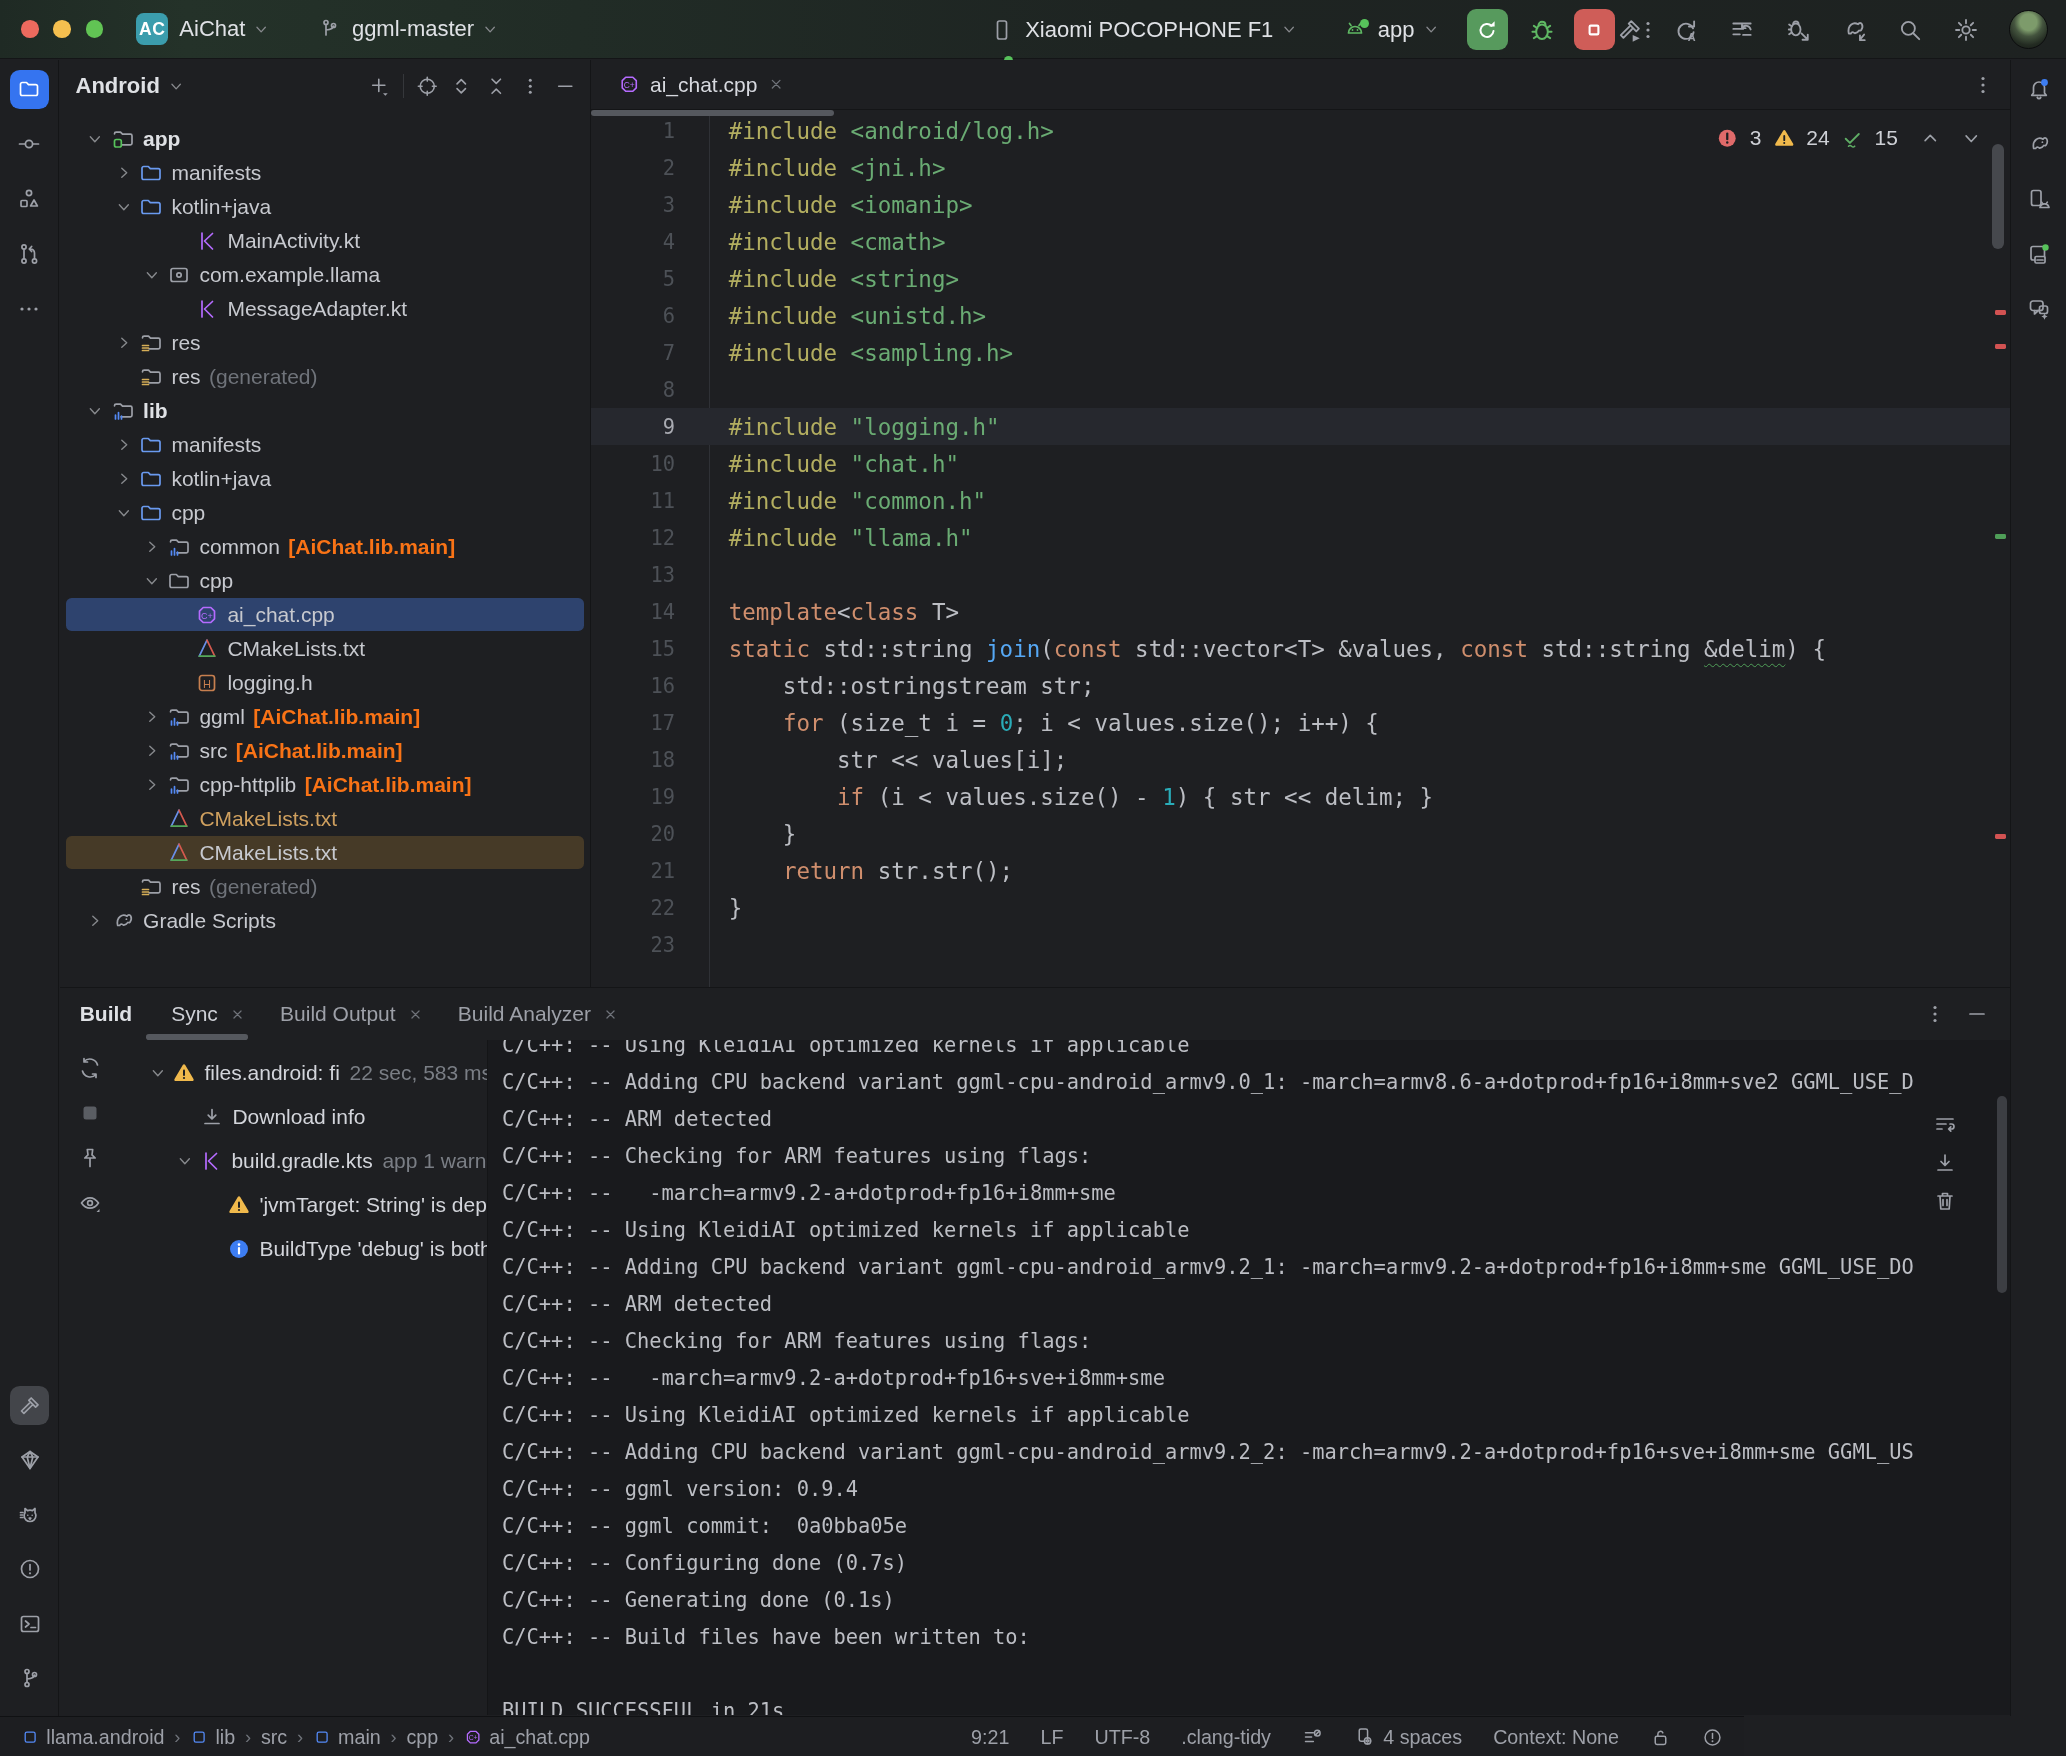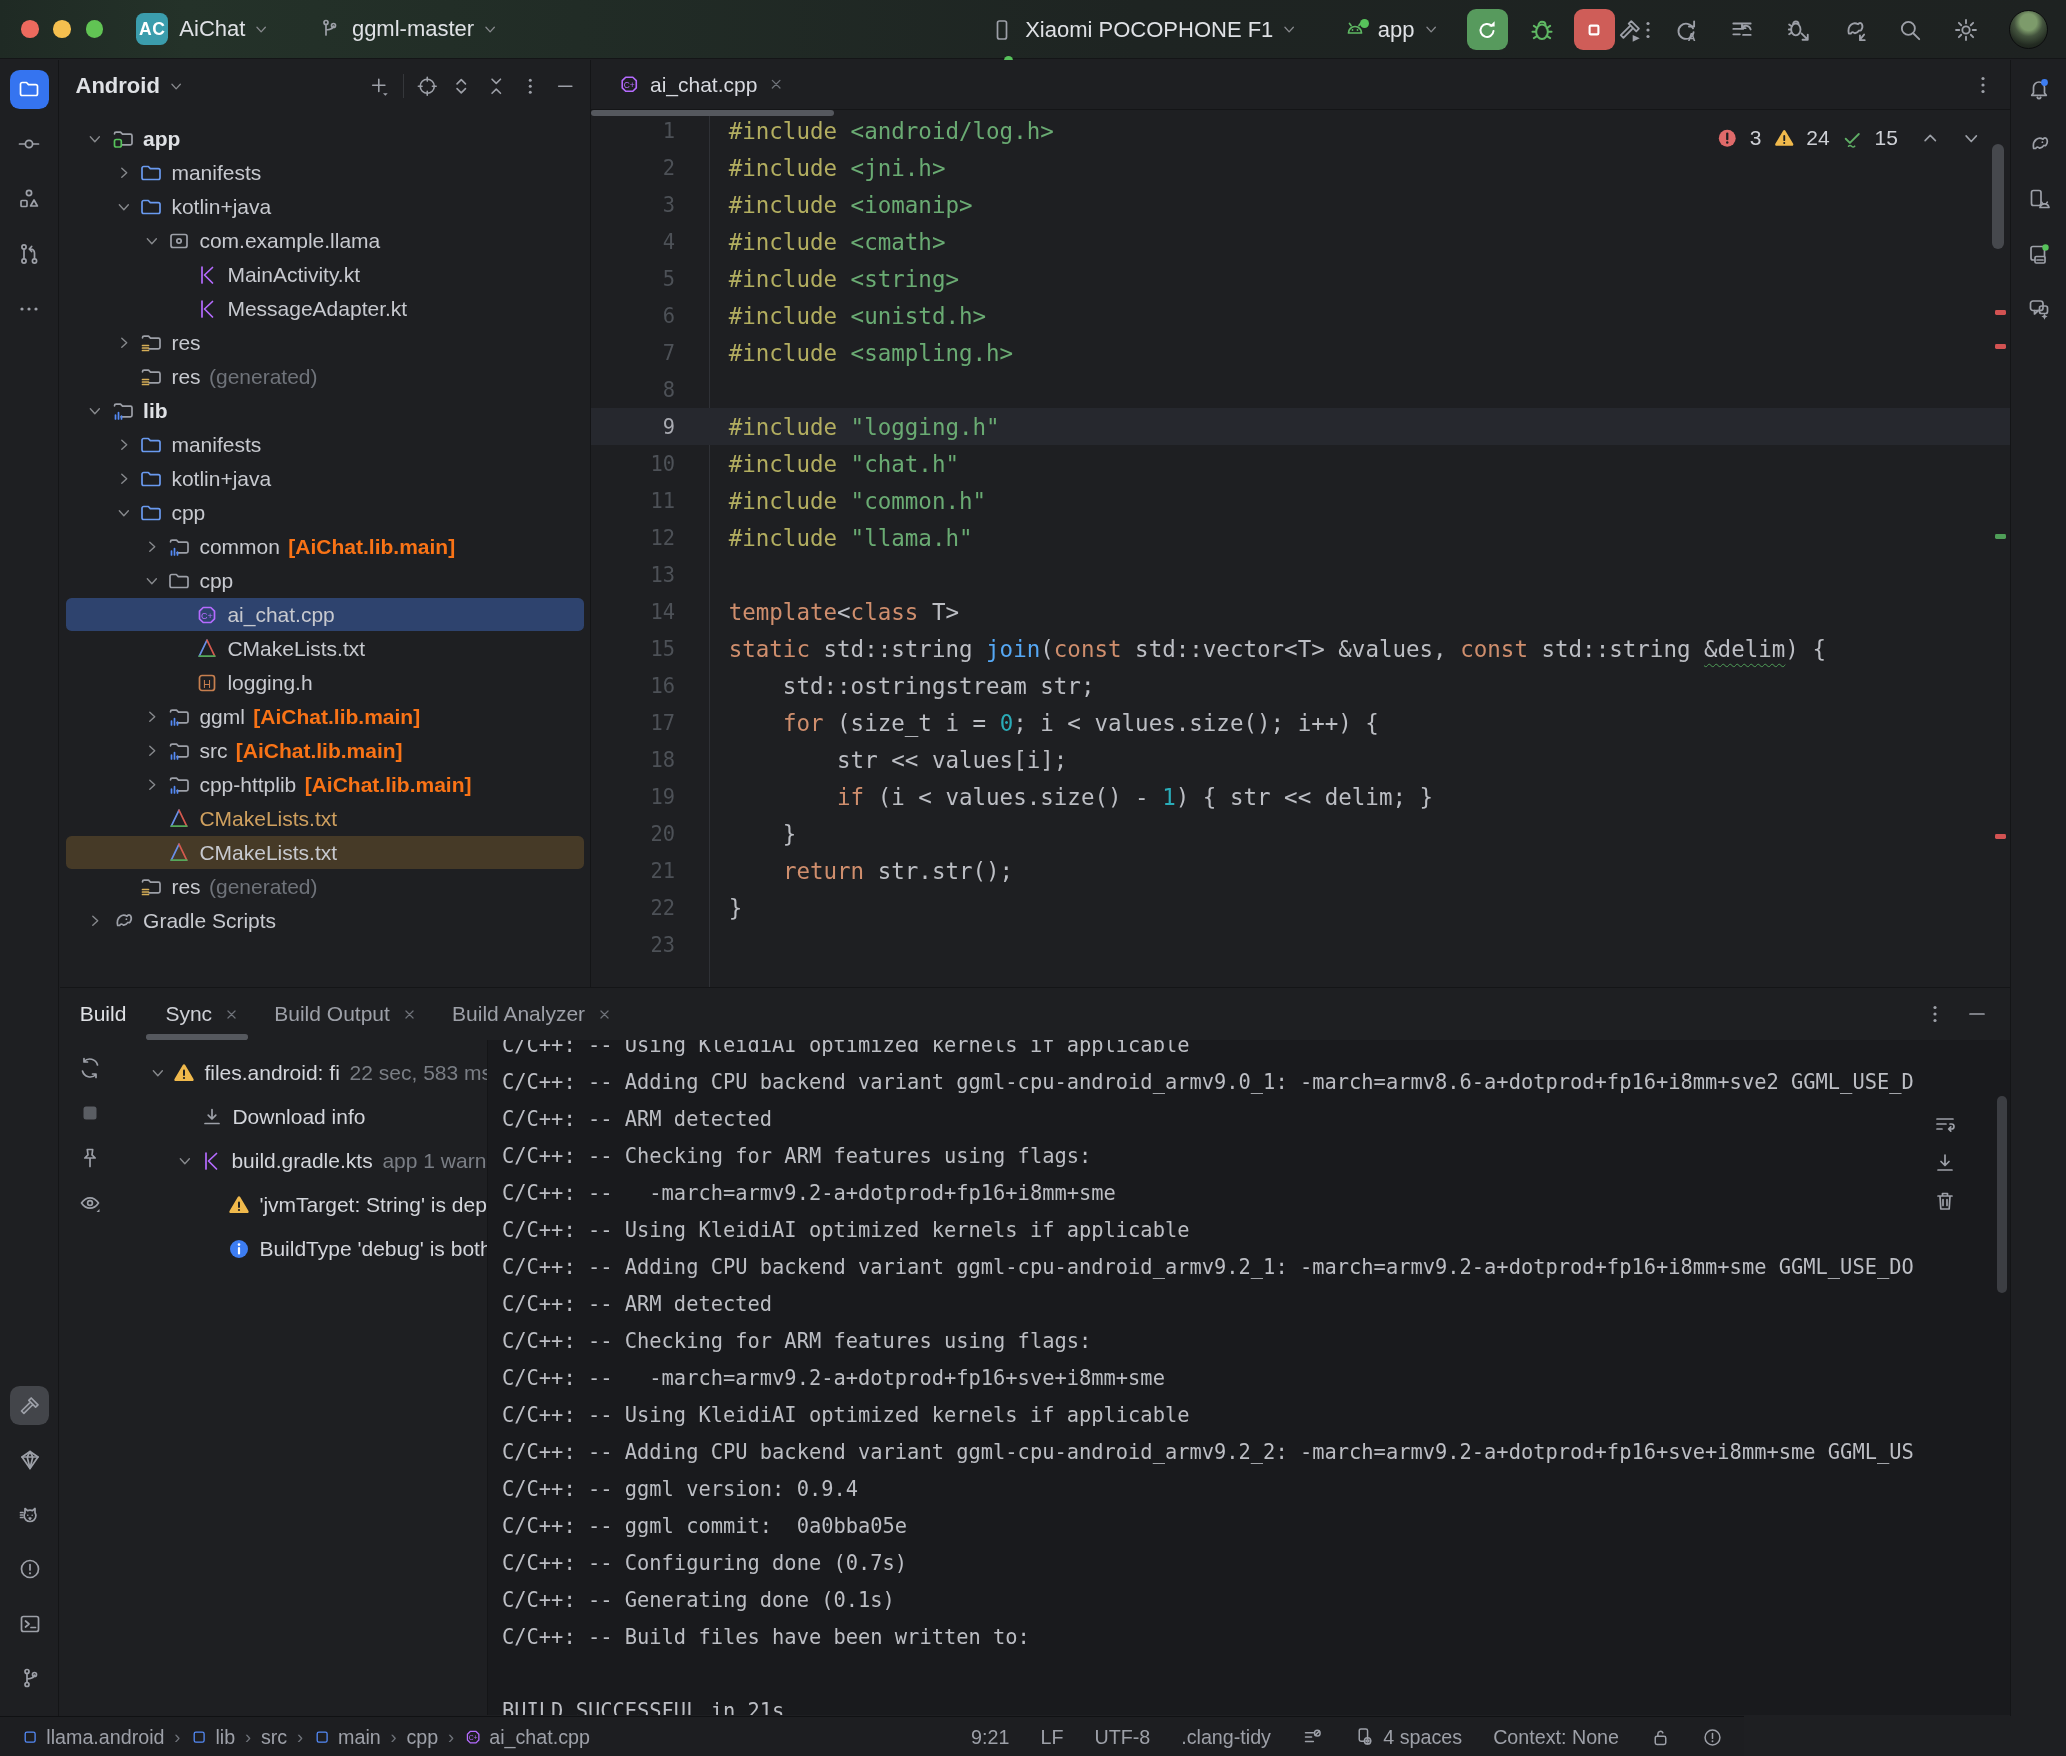--- a/index.html
+++ b/index.html
@@ -67,21 +67,21 @@
   #gutter-line{position:absolute;left:118px;top:52px;bottom:0;width:0.7px;background:#2f3136}
   .kw{color:#cf8e6d}.dir{color:#b3ae60}.str{color:#6aab73}.num{color:#2aacb8}.fn{color:#56a8f5}.pl{color:#bcbec4}
   .wavy{text-decoration-line:underline;text-decoration-style:wavy;text-decoration-color:#4f9e58;text-decoration-thickness:1.4px;text-underline-offset:5.6px}
   #inspections{position:absolute;top:66px;right:28px;display:flex;align-items:center;gap:11.2px;font-size:21px;color:#ced0d6;font-family:"Liberation Sans",sans-serif}
   #inspections .ic{width:22.5px;height:22.5px}
   #ed-scroll{position:absolute;right:5.6px;top:84px;width:12.7px;height:105px;border-radius:6.3px;background:#46484d}
   .stripe-mark{position:absolute;right:4.2px;width:11.2px;height:4.9px;border-radius:1.4px}
   
   #build-panel{position:absolute;left:60px;top:987px;width:1950px;height:728px;background:#1e1f22;border-top:0.7px solid #141517;box-sizing:border-box}
   #bp-header{height:52px;display:flex;align-items:center;padding-left:19.7px;position:relative}
-  #bp-title{font-size:21px;font-weight:normal;color:#dfe1e5;margin-right:39px}
+  #bp-title{font-size:21px;font-weight:bold;color:#dfe1e5;margin-right:39px}
   .btab{display:flex;align-items:center;gap:11.2px;font-size:21px;color:#9da0a8;margin-right:34px}
   .btab.sel{color:#ced0d6}
   .btab .close{color:#6f737a}
   #btab-thumb{position:absolute;left:86px;top:46px;width:102px;height:5.6px;border-radius:2.8px;background:#55585e}
   #bp-actions{position:absolute;right:21px;display:flex;gap:18.3px;color:#9da0a8}
   #bp-tree{position:absolute;left:0;top:52px;width:427px;bottom:0;overflow:hidden}
   #bp-toolcol{position:absolute;left:0;top:52px;width:60px;bottom:0;display:flex;flex-direction:column;align-items:center;padding-top:15.5px;color:#9da0a8;box-sizing:border-box}
   #bp-toolcol .tool{margin-bottom:21px}
   .btrow{height:44px;display:flex;align-items:center;font-size:21px;color:#d3d5db;white-space:nowrap}
   .btrow .time{color:#7a7e85;margin-left:9.8px}
@@ -417,38 +417,38 @@
         <span class="chev-s">
           <svg class="ic c-dim " viewBox="0 0 24 24">
             <path d="M6.5 9.5l5.5 6 5.5-6"></path>
           </svg>
         </span>
         <svg class="ic c-blue " viewBox="0 0 24 24">
           <path d="M3 7.2A1.7 1.7 0 0 1 4.7 5.5h4.6l2 2.1h8A1.7 1.7 0 0 1 21 9.3v7.5a1.7 1.7 0 0 1-1.7 1.7H4.7A1.7 1.7 0 0 1 3 16.8z"></path>
         </svg>
         <span class="lbl">kotlin+java</span>
       </div>
+      <div class="trow  " style="padding-left:104px">
+        <span class="chev-s"></span>
+        <svg class="ic  " viewBox="0 0 24 24">
+          <path stroke="#b56bff" d="M7 4v16M17.5 4.5L9.5 12l8 8"></path>
+        </svg>
+        <span class="lbl">MainActivity.kt</span>
+      </div>
       <div class="trow  " style="padding-left:76px">
         <span class="chev-s">
           <svg class="ic c-dim " viewBox="0 0 24 24">
             <path d="M6.5 9.5l5.5 6 5.5-6"></path>
           </svg>
         </span>
         <svg class="ic c-gray " viewBox="0 0 24 24">
           <rect x="4" y="5.5" width="16" height="13" rx="2"></rect>
           <circle cx="12" cy="12" r="2.2"></circle>
         </svg>
         <span class="lbl">com.example.llama</span>
-      </div>
-      <div class="trow  " style="padding-left:104px">
-        <span class="chev-s"></span>
-        <svg class="ic  " viewBox="0 0 24 24">
-          <path stroke="#b56bff" d="M7 4v16M17.5 4.5L9.5 12l8 8"></path>
-        </svg>
-        <span class="lbl">MainActivity.kt</span>
       </div>
       <div class="trow  " style="padding-left:104px">
         <span class="chev-s"></span>
         <svg class="ic  " viewBox="0 0 24 24">
           <path stroke="#b56bff" d="M7 4v16M17.5 4.5L9.5 12l8 8"></path>
         </svg>
         <span class="lbl">MessageAdapter.kt</span>
       </div>
       <div class="trow  " style="padding-left:48px">
         <span class="chev-s">

